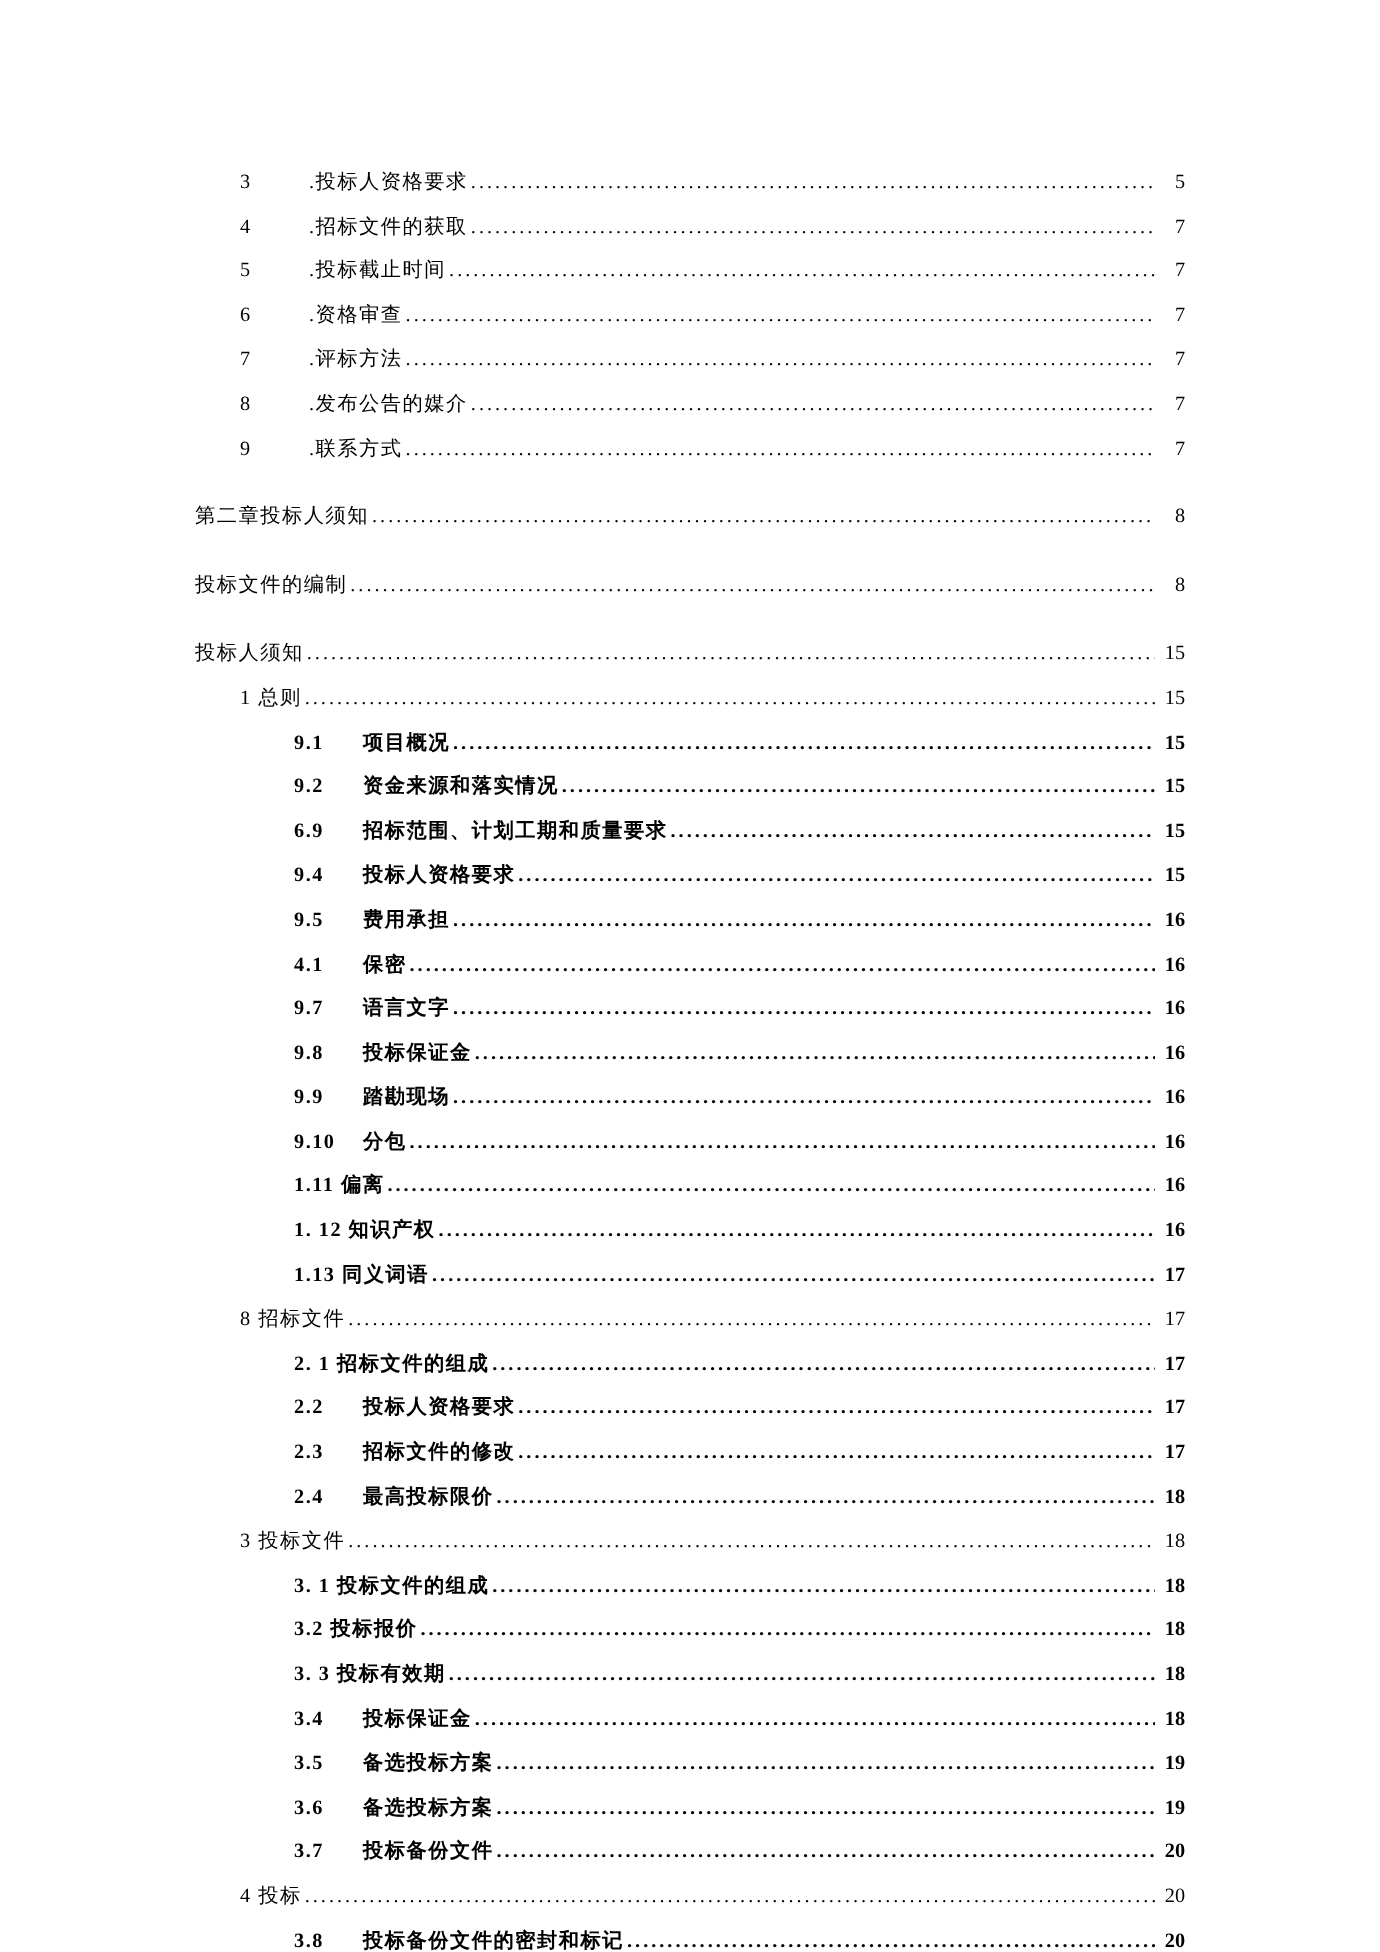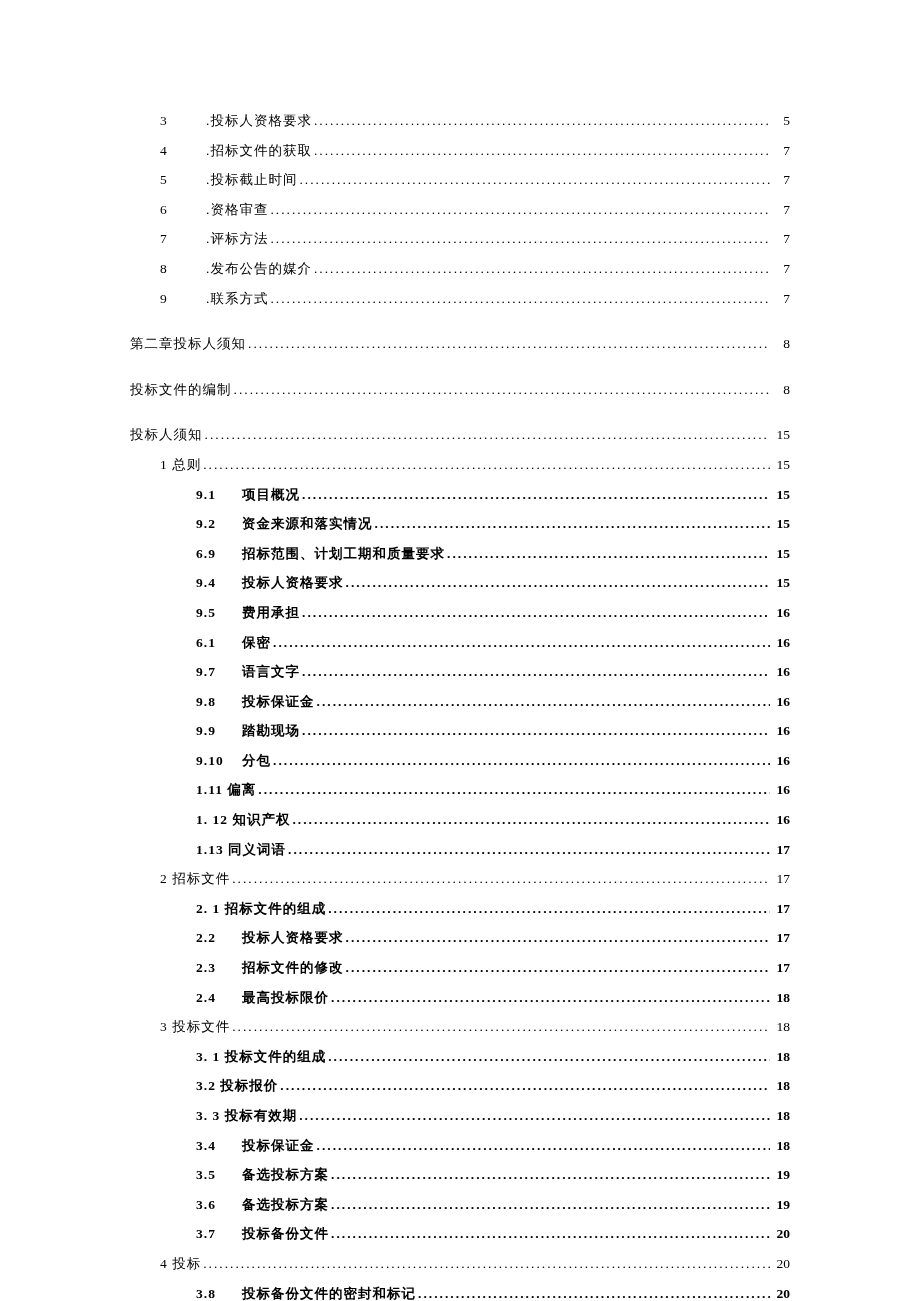--- a/index.html
+++ b/index.html
@@ -143,21 +143,21 @@
       <span class="leader"></span>
       <span class="pg">15</span>
     </div>
     <div class="toc-line lvl2">
       <span class="num num-wide">9.5</span>
       <span class="txt">费用承担</span>
       <span class="leader"></span>
       <span class="pg">16</span>
     </div>
     <div class="toc-line lvl2">
-      <span class="num num-wide">6.1</span>
+      <span class="num num-wide">4.1</span>
       <span class="txt">保密</span>
       <span class="leader"></span>
       <span class="pg">16</span>
     </div>
     <div class="toc-line lvl2">
       <span class="num num-wide">9.7</span>
       <span class="txt">语言文字</span>
       <span class="leader"></span>
       <span class="pg">16</span>
     </div>
@@ -188,21 +188,21 @@
       <span class="txt">1.   12 知识产权</span>
       <span class="leader"></span>
       <span class="pg">16</span>
     </div>
     <div class="toc-line lvl2">
       <span class="txt">1.13 同义词语</span>
       <span class="leader"></span>
       <span class="pg">17</span>
     </div>
     <div class="toc-line lvl1">
-      <span class="txt">2 招标文件</span>
+      <span class="txt">8 招标文件</span>
       <span class="leader"></span>
       <span class="pg">17</span>
     </div>
     <div class="toc-line lvl2">
       <span class="txt">2.   1 招标文件的组成</span>
       <span class="leader"></span>
       <span class="pg">17</span>
     </div>
     <div class="toc-line lvl2">
       <span class="num num-wide">2.2</span>

